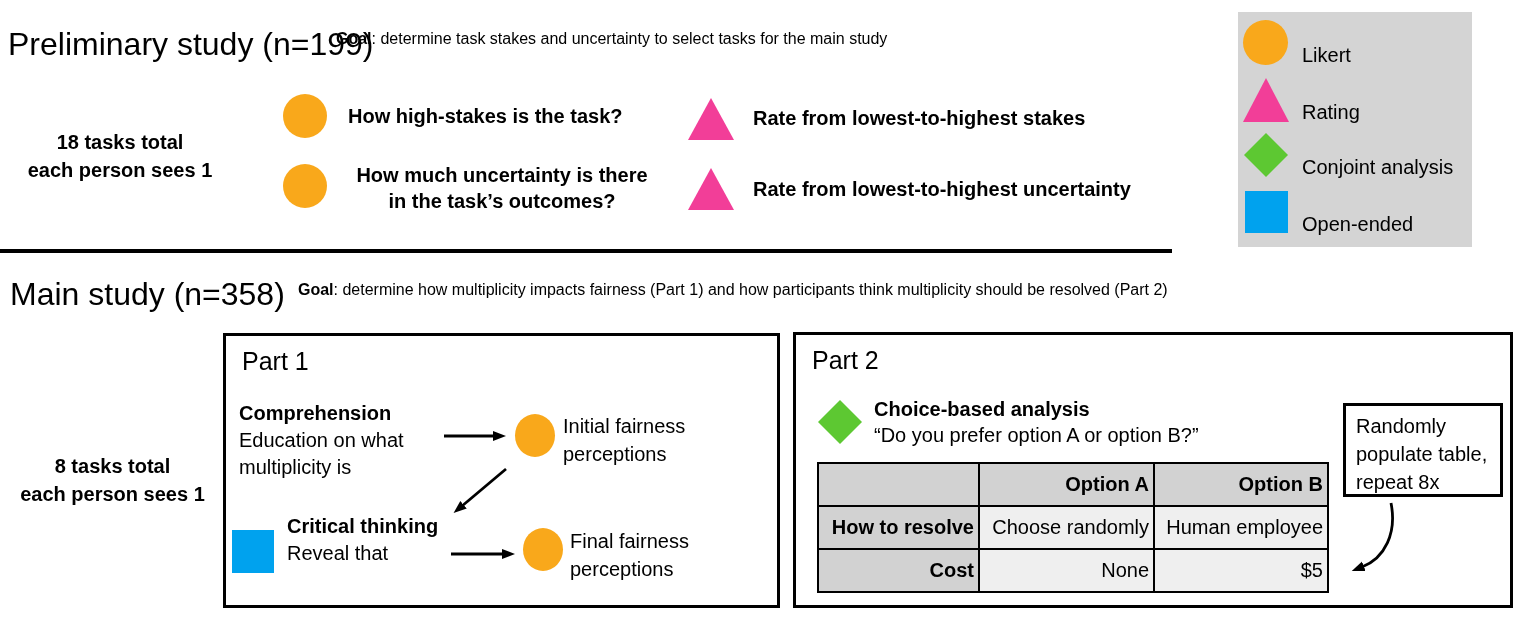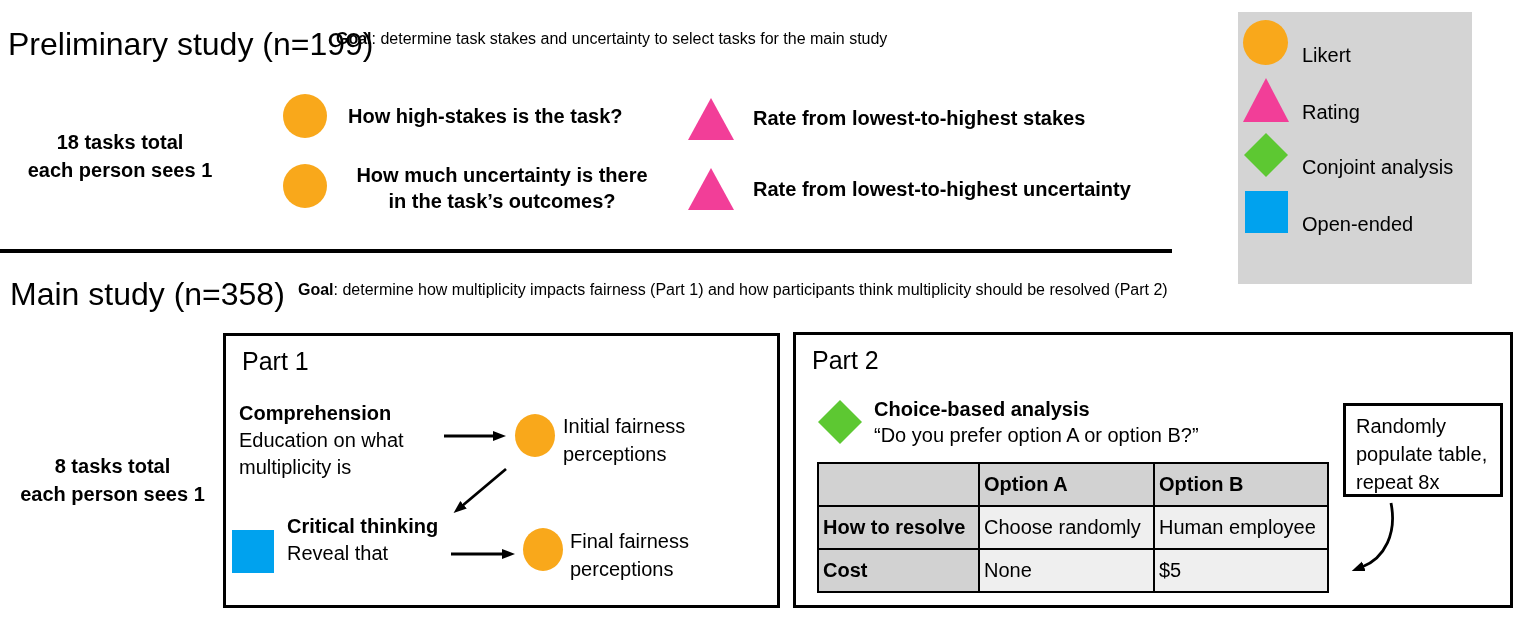--- a/index.html
+++ b/index.html
@@ -12,26 +12,26 @@
   .goal{position:absolute;font-size:16px;white-space:nowrap;}
   .note{position:absolute;font-size:20px;font-weight:700;text-align:center;line-height:28px;}
   .t20{position:absolute;font-size:20px;line-height:24px;white-space:nowrap;}
   .t20b{position:absolute;font-size:20px;font-weight:700;line-height:24px;white-space:nowrap;}
   .block{position:absolute;font-size:20px;line-height:27px;white-space:nowrap;}
   .part-title{position:absolute;font-size:25px;}
   .circle{position:absolute;border-radius:50%;background:var(--likert);}
   .triangle{position:absolute;background:var(--rating);clip-path:polygon(50% 0,100% 100%,0 100%);}
   .diamond{position:absolute;background:var(--conjoint);clip-path:polygon(50% 0,100% 50%,50% 100%,0 50%);}
   .square{position:absolute;background:var(--open_ended);}
-  .legend{position:absolute;left:1238px;top:12px;width:234px;height:272px;background:var(--legend_bg);}
+  .legend{position:absolute;left:1238px;top:12px;width:234px;height:235px;background:var(--legend_bg);}
   .legend .lbl{position:absolute;left:64px;font-size:20px;line-height:24px;white-space:nowrap;}
   .divider{position:absolute;left:0;top:249px;width:1172px;height:4px;background:#000;}
   .framebox{position:absolute;border:3px solid #000;box-sizing:border-box;background:#fff;}
   .ctable{position:absolute;border-collapse:collapse;table-layout:fixed;font-size:20px;}
-  .ctable td,.ctable th{border:2px solid #000;height:41px;text-align:left;padding:0 4px;overflow:hidden;}
+  .ctable td,.ctable th{border:2px solid #000;height:41px;text-align:right;padding:0 4px;overflow:hidden;}
   .ctable .hd{background:var(--table_header_bg);font-weight:700;}
   .ctable .cell{background:var(--table_cell_bg);font-weight:400;margin-left:20px;}
   .arrows{position:absolute;left:0;top:0;pointer-events:none;}
   .notebox{position:absolute;left:1343px;top:403px;width:160px;height:94px;border:3px solid #000;
     box-sizing:border-box;font-size:20px;line-height:28px;padding:6px 0 0 10px;background:#fff;white-space:nowrap;}
 </style>
 </head>
 <body>
 
 <div class="canvas">

